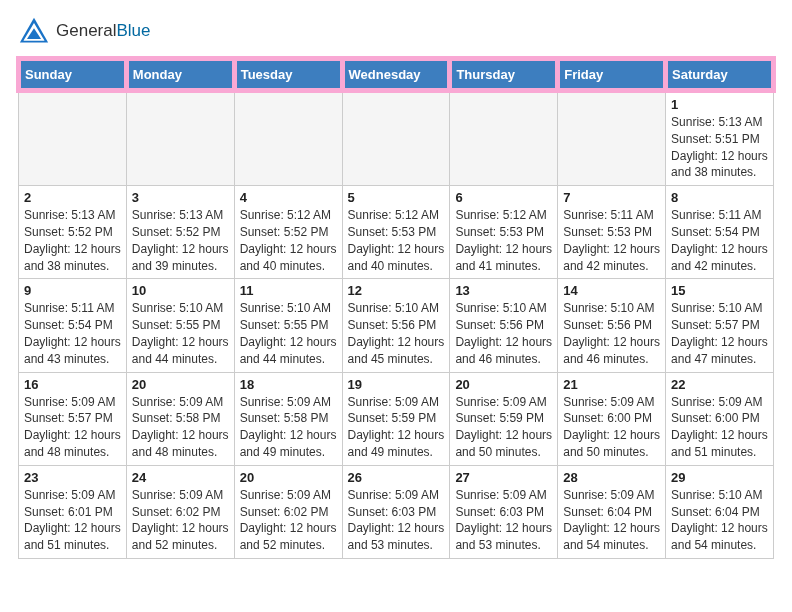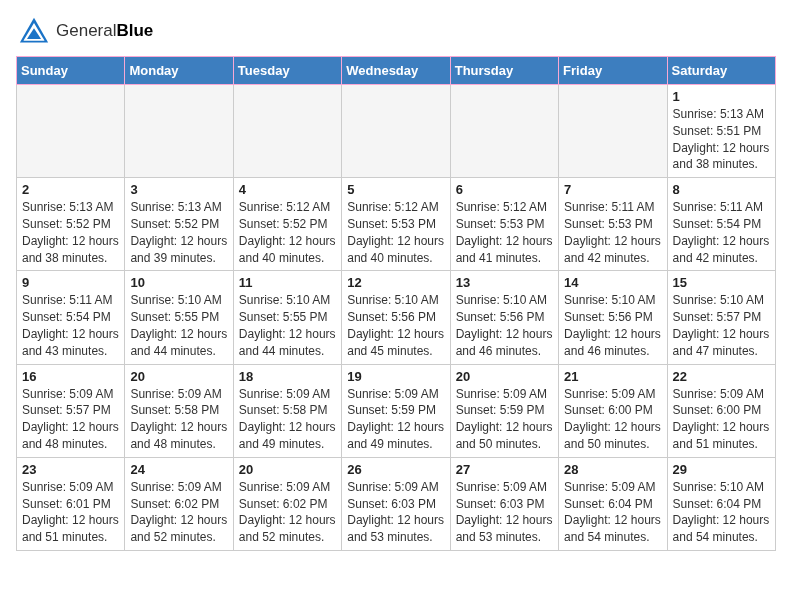--- a/index.html
+++ b/index.html
@@ -42,21 +42,21 @@
       border-collapse: collapse;
       border: 1px solid #ccc;
     }
     .calendar th {
       background: #3d7ebf;
       color: #fff;
       font-size: 13px;
       font-weight: bold;
       padding: 6px 4px;
       text-align: left;
-      border: 1px solid #f9a8d4;
+      border: 5px solid #f9a8d4;
     }
     .calendar td {
       vertical-align: top;
       border: 1px solid #ccc;
       padding: 4px 5px;
       width: 107px;
       min-height: 80px;
       font-size: 10.5px;
       color: #333;
       background: #fff;
@@ -81,21 +81,21 @@
 <body>
 
 <div class="header">
   <div class="logo">
     <svg class="logo-icon" viewBox="0 0 40 34">
       <polygon points="20,2 36,30 4,30" fill="#1a73c7"></polygon>
       <polygon points="20,8 32,28 8,28" fill="#fff"></polygon>
       <polygon points="20,14 28,26 12,26" fill="#1a73c7"></polygon>
     </svg>
     <div>
-      <div style="font-size:17px;color:#333;font-family:Arial,sans-serif;">General<span style="color:#000000;font-weight:bold;">Blue</span></div>
+      <div style="font-size:17px;color:#333;font-family:Arial,sans-serif;">General<span style="color:#0369a1;font-weight:normal;">Blue</span></div>
     </div>
   </div>
   <div class="title-block">
     <div class="month-title"></div>
     <div class="subtitle"></div>
   </div>
 </div>
 
 <table class="calendar">
   <thead>

